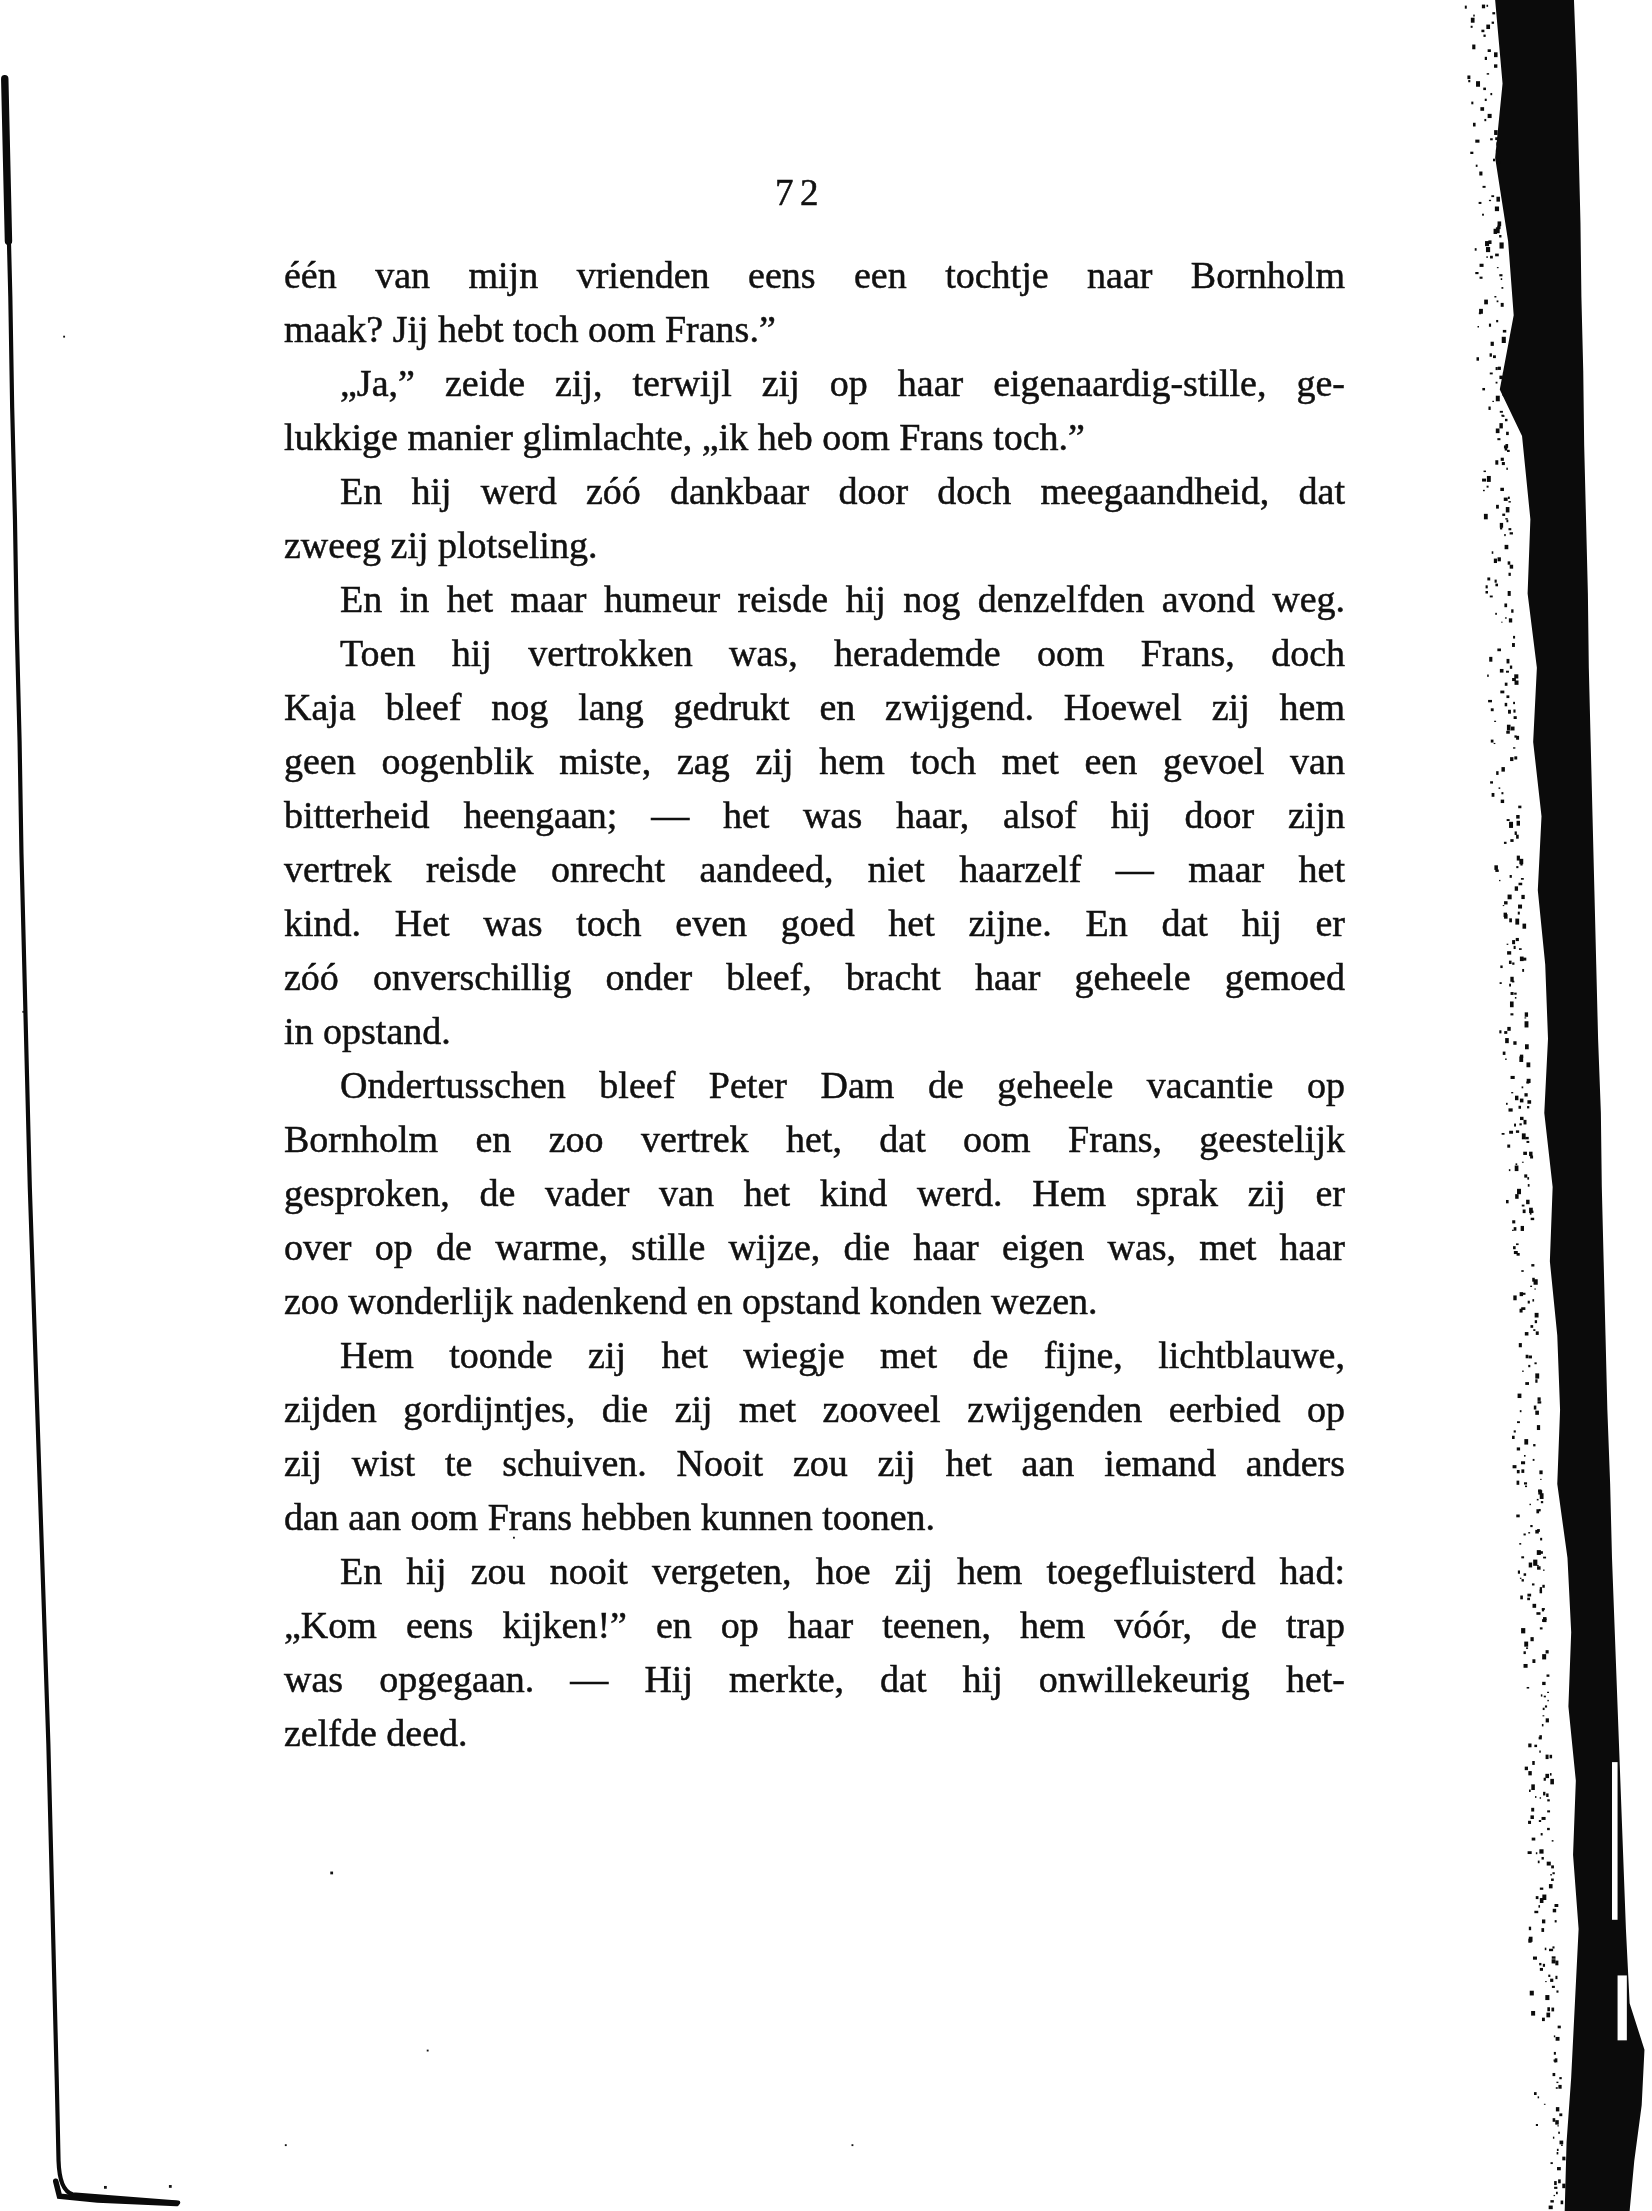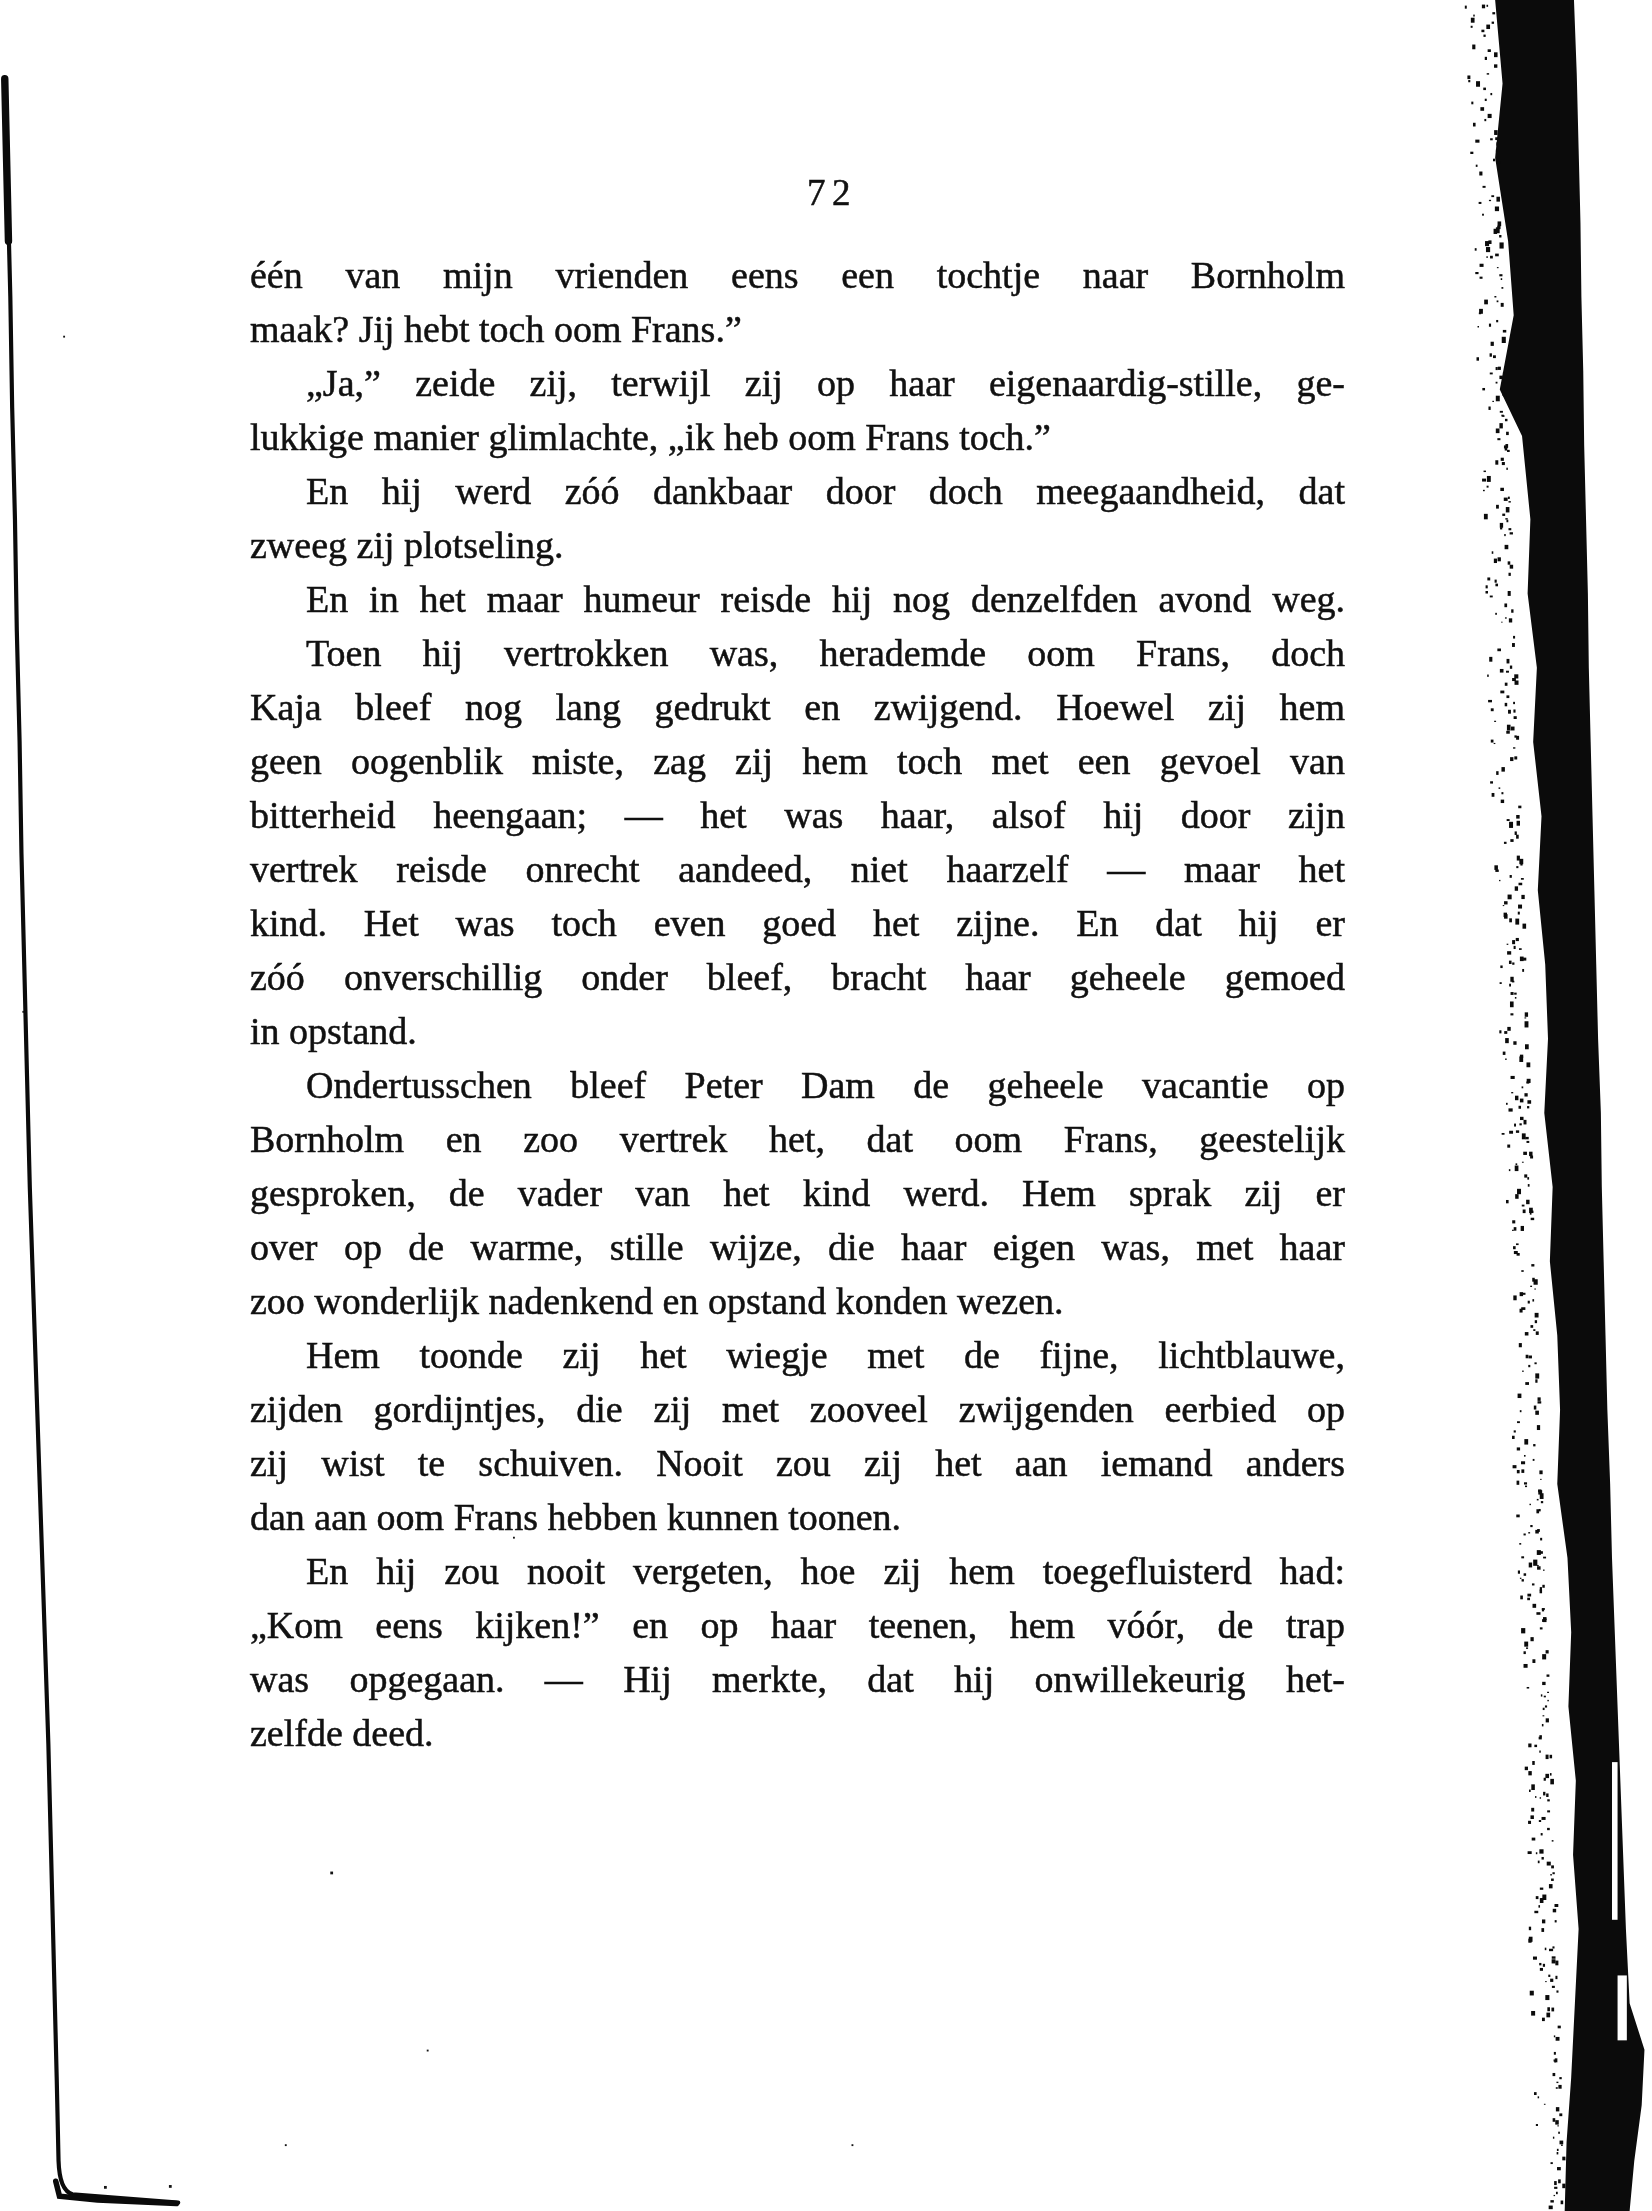--- a/index.html
+++ b/index.html
@@ -18,36 +18,36 @@
     font-family: "Liberation Serif", "DejaVu Serif", serif;
     color: #111111;
   }
   .page-number {
     position: absolute;
     left: 775px;
     top: 171px;
     font-size: 37px;
     letter-spacing: 6.5px;
     color: #111111;
-    margin-left: 32px;
     -webkit-text-stroke: 0.5px #111111;
   }
   .text-block {
     position: absolute;
     left: 250px;
     top: 248px;
     width: 1095px;
   }
   .line {
     font-size: 38px;
     line-height: 54px;
     height: 54px;
     white-space: nowrap;
     text-align: justify;
     text-align-last: justify;
+    margin-left: 34px;
     -webkit-text-stroke: 0.5px #111111;
   }
   .line.last {
     text-align-last: left;
   }
   .line.indent {
     text-indent: 56px;
   }
   svg.artifacts {
     position: absolute;

